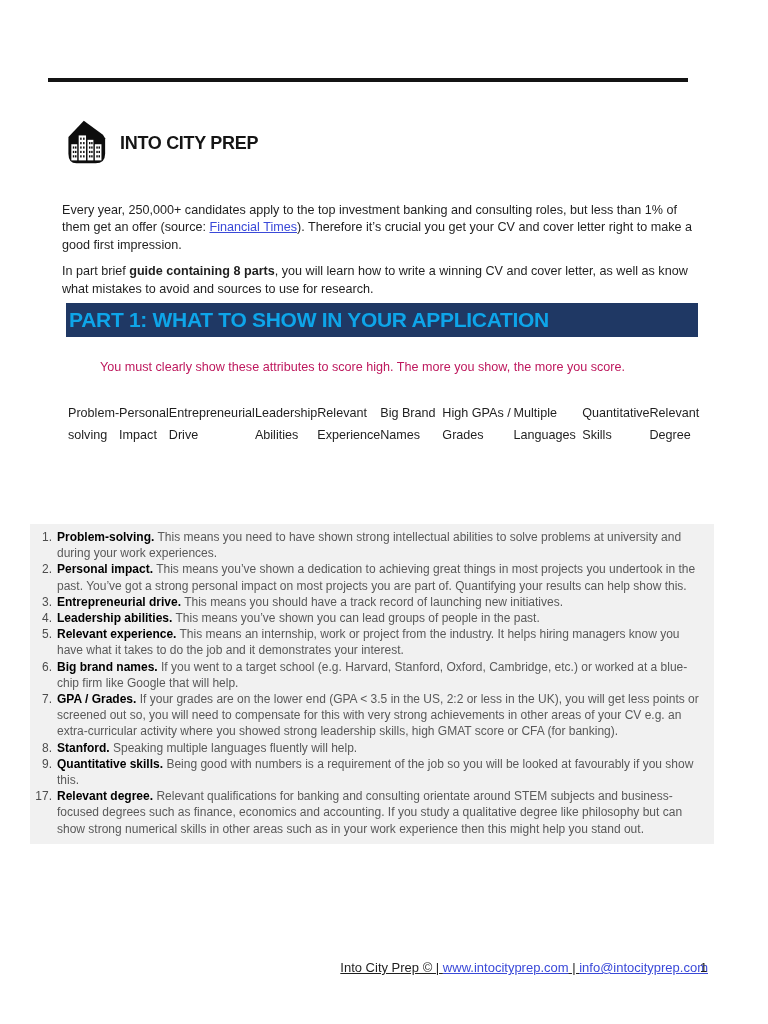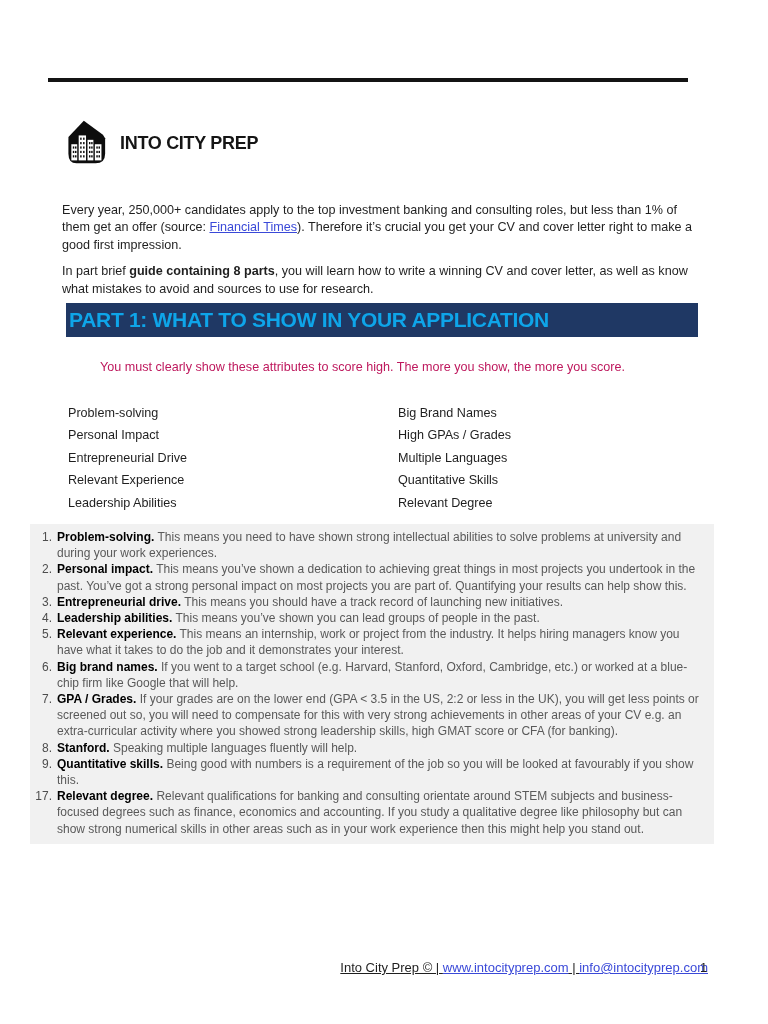--- a/index.html
+++ b/index.html
@@ -22,21 +22,21 @@
   .intro-block{position:absolute;left:62px;top:202px;width:641px;font-size:12.6px;line-height:17.4px;color:#1f1f1f;}
   .intro-block p{margin-bottom:9px;}
   .link{color:var(--link);text-decoration:underline;cursor:pointer;}
 
   .banner{position:absolute;left:66px;top:303px;width:632px;height:34px;background:var(--banner-bg);color:#0ea5e9;
           font-size:21px;font-weight:700;letter-spacing:-0.3px;display:flex;align-items:center;padding-left:3px;}
 
   .part1-intro{position:absolute;left:68px;top:359px;width:641px;font-size:12.6px;line-height:17px;color:#be185d;margin-left:32px;}
 
   .attrs{position:absolute;left:68px;top:402px;width:641px;display:flex;}
-  .attr-col{display:flex;flex-direction:column;}
+  .attr-col{display:flex;flex-direction:row;}
   .attr-col.left{width:330px;}
   .attr-row{font-size:12.6px;line-height:22.4px;color:#1f1f1f;}
 
   .detail-list{position:absolute;left:30px;top:524px;width:684px;background:var(--list-bg);
                padding:5px 8px 7px 2px;font-size:12px;line-height:16.2px;color:#595959;}
   .li{display:flex;}
   .num{flex:0 0 20px;text-align:right;margin-right:5px;color:#4d4d4d;}
   .li-text{flex:1;}
   .li-text strong{color:#000000;font-weight:700;}
 
@@ -99,22 +99,22 @@
 
   <div class="banner">PART 1: WHAT TO SHOW IN YOUR APPLICATION</div>
 
   <p class="part1-intro">You must clearly show these attributes to score high. The more you show, the more you score.</p>
 
   <div class="attrs">
     <div class="attr-col left">
       <div class="attr-row">Problem-solving</div>
       <div class="attr-row">Personal Impact</div>
       <div class="attr-row">Entrepreneurial Drive</div>
+      <div class="attr-row">Leadership Abilities</div>
       <div class="attr-row">Relevant Experience</div>
-      <div class="attr-row">Leadership Abilities</div>
     </div>
     <div class="attr-col">
       <div class="attr-row">Big Brand Names</div>
       <div class="attr-row">High GPAs / Grades</div>
       <div class="attr-row">Multiple Languages</div>
       <div class="attr-row">Quantitative Skills</div>
       <div class="attr-row">Relevant Degree</div>
     </div>
   </div>
 

